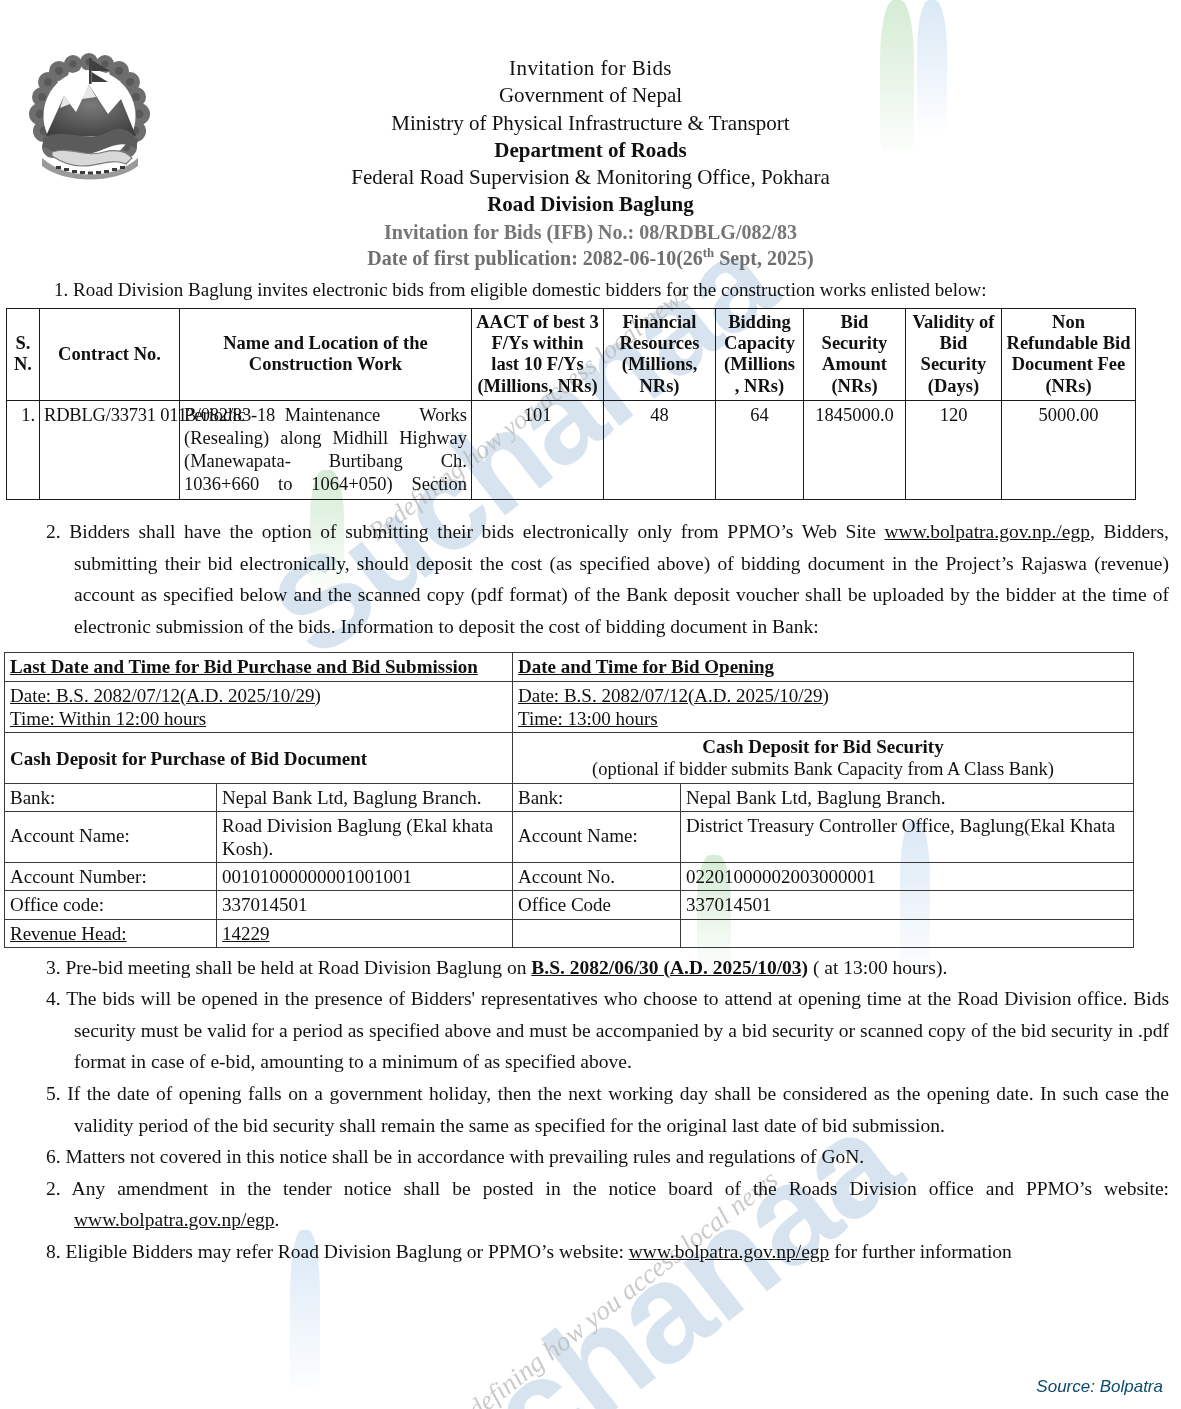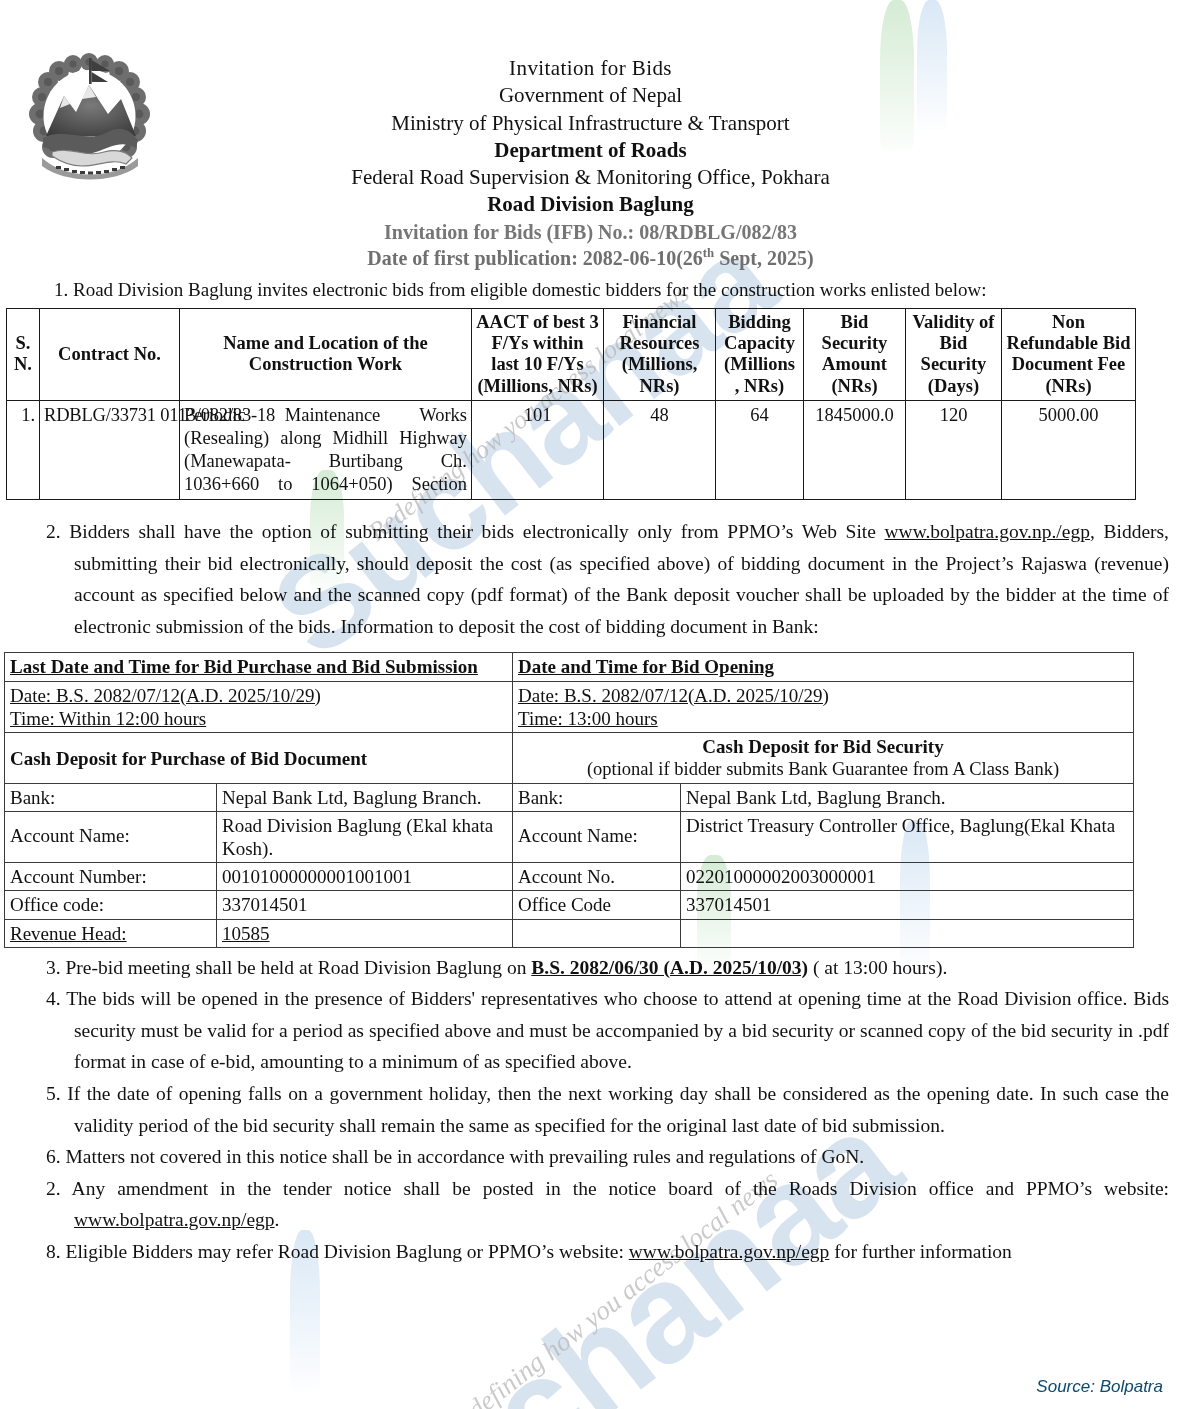--- a/index.html
+++ b/index.html
@@ -318,21 +318,21 @@
         </td>
         <td colspan="2">
           <div><span class="u">Date: B.S. 2082/07/12(A.D. 2025/10/29)</span></div>
           <div><span class="u">Time:  13:00 hours</span></div>
         </td>
       </tr>
       <tr>
         <td colspan="2" class="bk-hd cell-tall" style="padding-top:14px;">Cash Deposit for Purchase of Bid Document</td>
         <td colspan="2" class="bk-hd bk-center cell-tall">
           <div>Cash Deposit for Bid Security</div>
-          <div class="bk-sub">(optional if bidder submits Bank Guarantee from A Class Bank)</div>
+          <div class="bk-sub">(optional if bidder submits Bank Capacity from A Class Bank)</div>
         </td>
       </tr>
 
       <tr>
         <td>Bank:</td>
         <td>Nepal Bank Ltd, Baglung Branch.</td>
         <td>Bank:</td>
         <td>Nepal Bank Ltd, Baglung Branch.</td>
       </tr>
       <tr>
@@ -348,21 +348,21 @@
         <td>02201000002003000001</td>
       </tr>
       <tr>
         <td>Office code:</td>
         <td>337014501</td>
         <td>Office Code</td>
         <td>337014501</td>
       </tr>
       <tr>
         <td><span class="u">Revenue Head:</span></td>
-        <td><span class="u">10585</span></td>
+        <td><span class="u">14229</span></td>
         <td></td>
         <td></td>
       </tr>
     </tbody>
   </table>
 
   <div class="clauses">
     <p class="cl cl-nojust">
       <span>3.   Pre-bid meeting shall be held at Road Division Baglung on </span><span class="u" style="font-weight:700;">B.S. 2082/06/30 (A.D. 2025/10/03)</span><span> ( at 13:00 hours).</span>
     </p>

